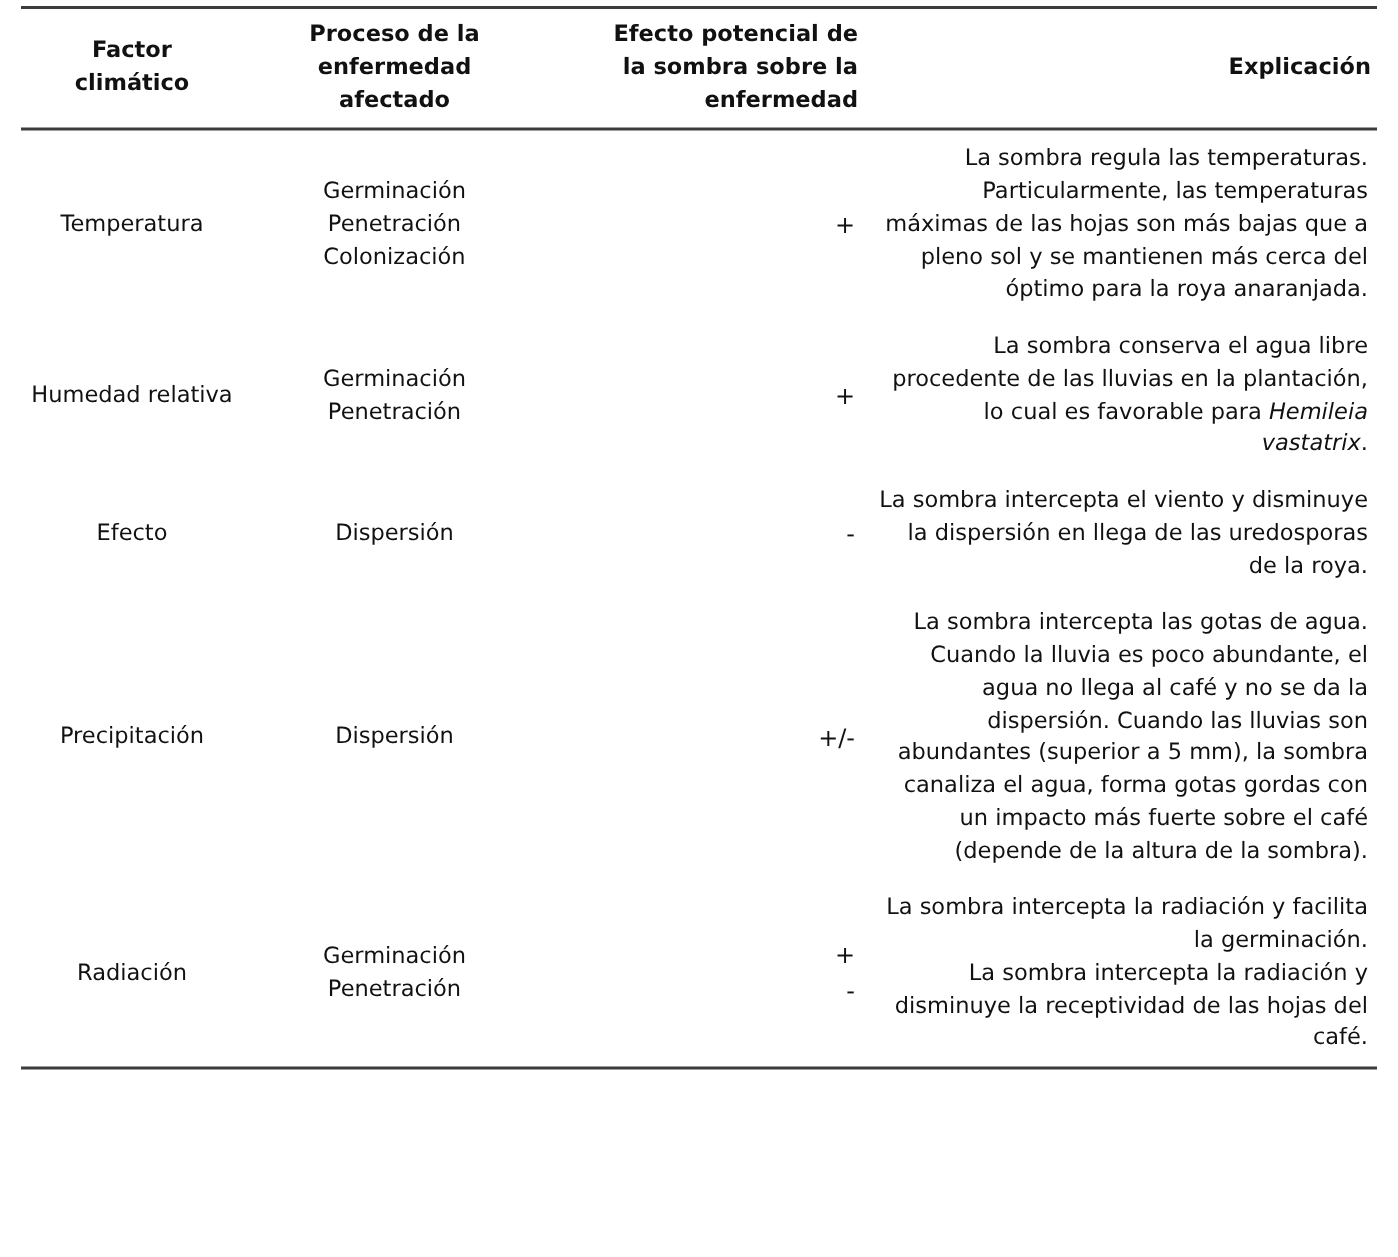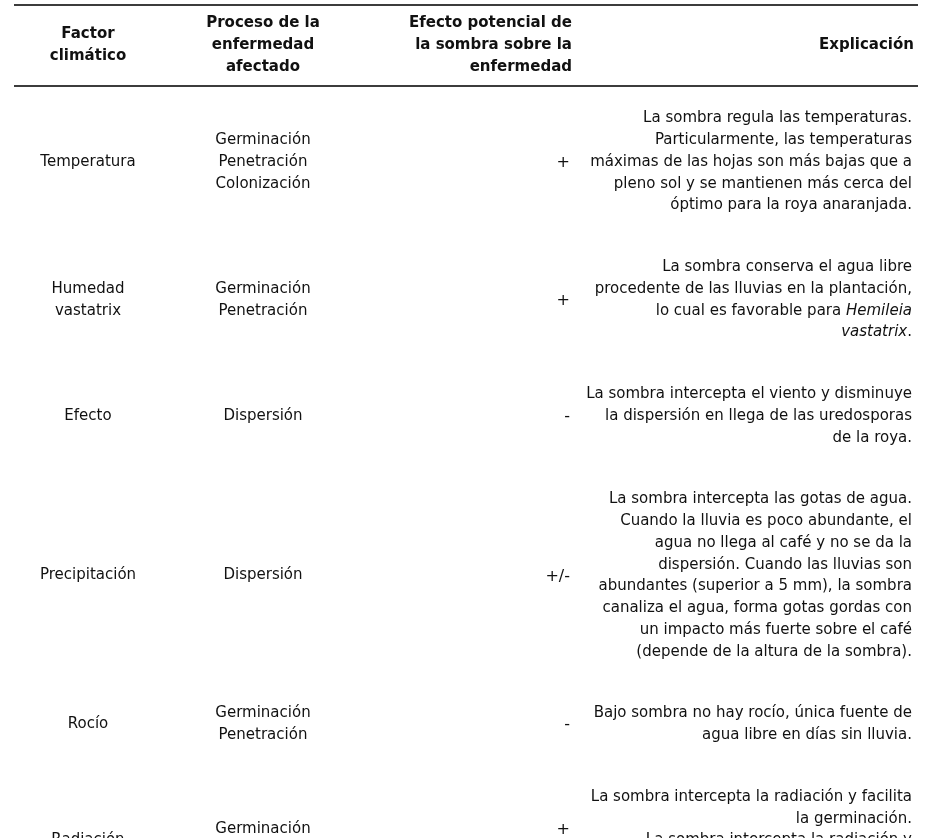--- a/index.html
+++ b/index.html
@@ -17,21 +17,21 @@
     width: 904px;
     margin: 4px 14px 0 14px;
     border-top: 2px solid #3c3c3c;
     border-bottom: 2px solid #3c3c3c;
   }
   .tr { display: table-row; }
   .th, .td {
     display: table-cell;
     vertical-align: middle;
     text-align: center;
-    padding: 20px 6px;
+    padding: 8px 6px;
     font-size: 15px;
     line-height: 1.45;
     white-space: pre-line;
   }
   .th {
     font-weight: bold;
     padding: 6px 4px 8px 4px;
     border-bottom: 2px solid #3c3c3c;
   }
   .c1 { width: 148px; }
@@ -61,48 +61,41 @@
   <div class="tr">
     <div class="td c1">Temperatura</div>
     <div class="td c2">Germinación
 Penetración
 Colonización</div>
     <div class="td c3 effect">+</div>
     <div class="td c4">La sombra regula las temperaturas. Particularmente, las temperaturas máximas de las hojas son más bajas que a pleno sol y se mantienen más cerca del óptimo para la roya anaranjada.</div>
   </div>
 
   <div class="tr">
-    <div class="td c1">Humedad vastatrix</div>
+    <div class="td c1">Humedad relativa</div>
     <div class="td c2">Germinación
 Penetración</div>
     <div class="td c3 effect">+</div>
     <div class="td c4"><span>La sombra conserva el agua libre procedente de las lluvias en la plantación, lo cual es favorable para </span><i>Hemileia vastatrix</i><span>.</span></div>
   </div>
 
   <div class="tr">
     <div class="td c1">Efecto</div>
     <div class="td c2">Dispersión</div>
     <div class="td c3 effect">-</div>
     <div class="td c4">La sombra intercepta el viento y disminuye la dispersión en llega de las uredosporas de la roya.</div>
   </div>
 
   <div class="tr">
     <div class="td c1">Precipitación</div>
     <div class="td c2">Dispersión</div>
     <div class="td c3 effect">+/-</div>
     <div class="td c4">La sombra intercepta las gotas de agua. Cuando la lluvia es poco abundante, el agua no llega al café y no se da la dispersión. Cuando las lluvias son abundantes (superior a 5 mm), la sombra canaliza el agua, forma gotas gordas con un impacto más fuerte sobre el café (depende de la altura de la sombra).</div>
   </div>
 
-  <div class="tr">
-    <div class="td c1">Rocío</div>
-    <div class="td c2">Germinación
-Penetración</div>
-    <div class="td c3 effect">-</div>
-    <div class="td c4">Bajo sombra no hay rocío, única fuente de agua libre en días sin lluvia.</div>
-  </div>
 
   <div class="tr">
     <div class="td c1">Radiación</div>
     <div class="td c2">Germinación
 Penetración</div>
     <div class="td c3 effect">+
 -</div>
     <div class="td c4">La sombra intercepta la radiación y facilita la germinación.
 La sombra intercepta la radiación y disminuye la receptividad de las hojas del café.</div>
   </div>

